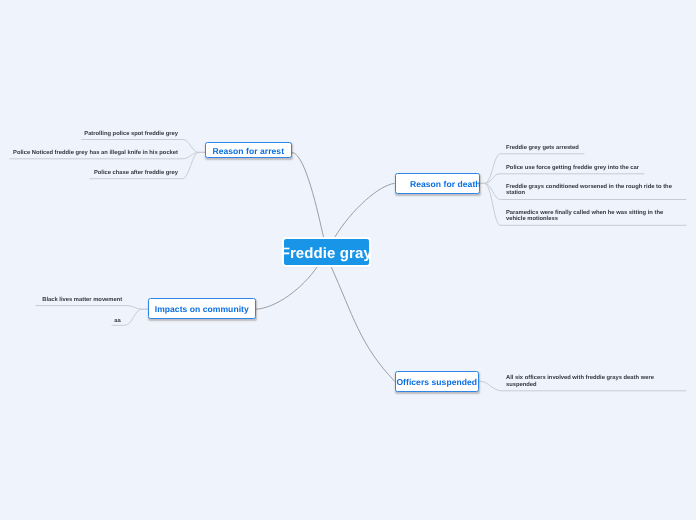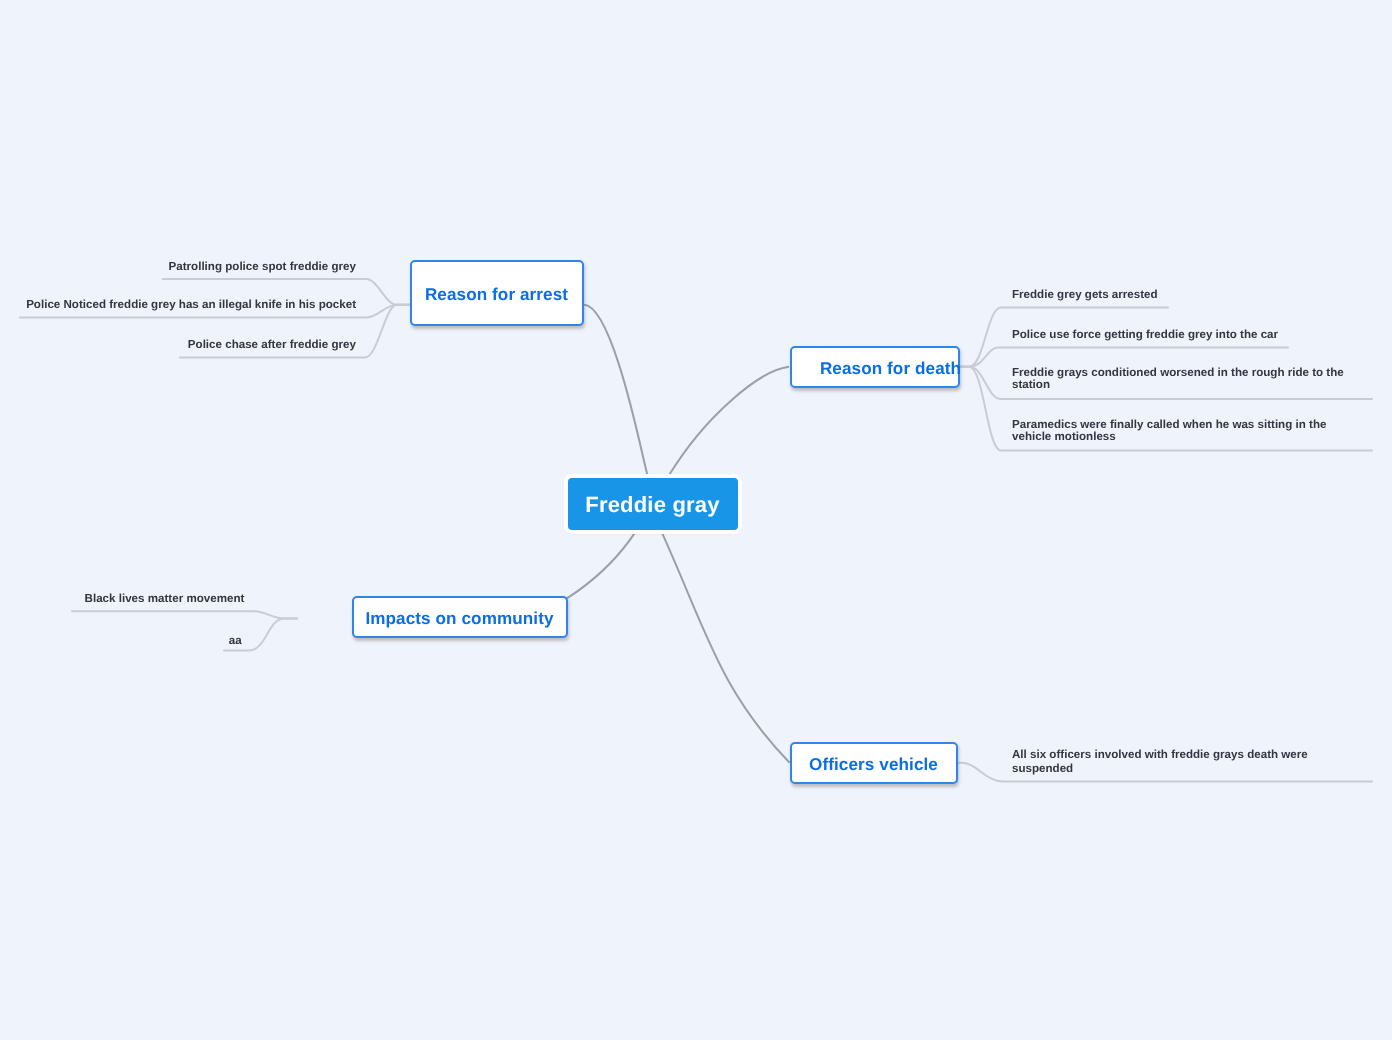--- a/index.html
+++ b/index.html
@@ -3,21 +3,21 @@
 <meta charset="utf-8">
 <style>
   html,body{margin:0;padding:0;}
   body{width:696px;height:520px;background:#eff3fc;
        font-family:"Liberation Sans",sans-serif;overflow:hidden;
        -webkit-font-smoothing:antialiased;text-rendering:geometricPrecision;}
   #canvas{position:relative;width:696px;height:520px;}
   svg#links{position:absolute;left:0;top:0;width:696px;height:520px;pointer-events:none;}
   .node{position:absolute;box-sizing:border-box;white-space:nowrap;}
   .root{background:#1995e8;color:#ffffff;border:2px solid #ffffff;border-radius:4px;
-        font-weight:bold;font-size:11px;letter-spacing:0.1px;line-height:1;padding-top:3px;
+        font-weight:bold;font-size:15px;letter-spacing:0.1px;line-height:1;padding-top:3px;
         display:flex;align-items:center;justify-content:center;
         box-shadow:0 0.5px 1px rgba(130,125,120,0.05);}
   .branch{background:#ffffff;color:#0b6fe3;border:1.8px solid #2f86e6;border-radius:2.5px;
         font-weight:bold;font-size:8.55px;letter-spacing:0.05px;padding-top:1px;
         display:flex;align-items:center;justify-content:center;
         box-shadow:0.5px 1.4px 1.6px rgba(110,100,95,0.38);}
   .leaf{position:absolute;font-size:5.8px;color:#33363f;line-height:6.4px;font-weight:bold;}
   .leaf.r{text-align:left;}
   .leaf.l{text-align:right;}
 </style>
@@ -44,31 +44,31 @@
       <path d="M334.4,237.8 C352.3,208.4 379.7,185.1 394.5,183.4"></path>
       <path d="M317.6,266.2 C303.1,287.9 276.2,308.4 255,309.3"></path>
       <path d="M330.9,266.2 C352.9,314.8 359.8,345.1 394.8,381.4"></path>
     </g>
   </svg>
 
   <div class="node root" style="left:282px;top:237px;width:88.5px;height:30px;">
     <span>Freddie gray</span>
   </div>
 
-  <div class="node branch" style="left:205px;top:130px;width:86.5px;height:33px;">
+  <div class="node branch" style="left:205px;top:142px;width:86.5px;height:16px;">
     <span>Reason for arrest</span>
   </div>
   <div class="node branch" style="left:395px;top:173px;width:84.5px;height:20.5px;padding-left:16px;">
     <span>Reason for death</span>
   </div>
-  <div class="node branch" style="left:148px;top:298px;width:107.5px;height:20.5px;margin-left:28px;">
+  <div class="node branch" style="left:148px;top:298px;width:107.5px;height:20.5px;">
     <span>Impacts on community</span>
   </div>
   <div class="node branch" style="left:395px;top:371px;width:83.5px;height:20.5px;">
-    <span>Officers vehicle</span>
+    <span>Officers suspended</span>
   </div>
 
   <div class="leaf l" style="left:0px;top:130.6px;width:178px;">Patrolling police spot freddie grey</div>
   <div class="leaf l" style="left:0px;top:150.3px;width:178px;">Police Noticed freddie grey has an illegal knife in his pocket</div>
   <div class="leaf l" style="left:0px;top:169.5px;width:178px;">Police chase after freddie grey</div>
 
   <div class="leaf l" style="left:0px;top:297.1px;width:122.2px;">Black lives matter movement</div>
   <div class="leaf l" style="left:0px;top:317.8px;width:120.8px;">aa</div>
 
   <div class="leaf r" style="left:506px;top:144.5px;width:180px;">Freddie grey gets arrested</div>

